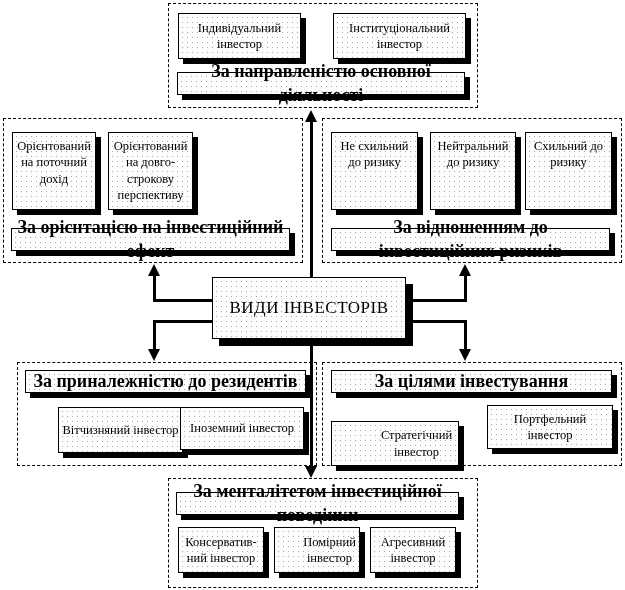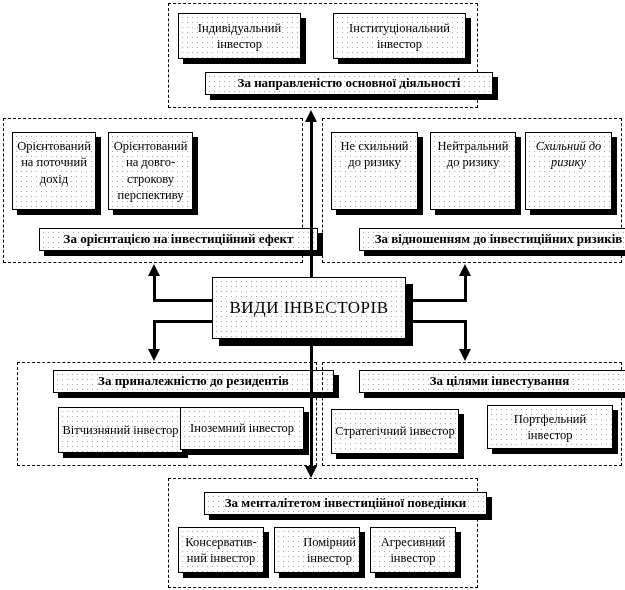--- a/index.html
+++ b/index.html
@@ -13,21 +13,21 @@
     position:absolute; box-sizing:border-box;
     border:1px solid #000;
     background-color:#fdfdfd;
     background-image:radial-gradient(#a9a9a9 0.7px, transparent 0.85px);
     background-size:5px 5px; background-position:1px 1px;
     box-shadow:5px 5px 0 #000;
     display:flex; align-items:center; justify-content:center;
     text-align:center; font-size:12.5px; line-height:1.3; padding:2px 3px;
   }
   .topalign { align-items:flex-start; padding-top:5px; }
-  .hdr { font-weight:bold; font-size:13px;margin-left:28px; }
+  .hdr { font-weight:bold; font-size:18px; }
   .center-box {
     font-size:17px; letter-spacing:0.5px;
     box-shadow:7px 7px 0 #000; z-index:3;
   }
   .hline,.vline { position:absolute; background:#000; z-index:1; }
   .ah { position:absolute; width:0; height:0; z-index:2; }
   .ah-up   { border-left:6px solid transparent; border-right:6px solid transparent; border-bottom:12px solid #000; }
   .ah-down { border-left:6px solid transparent; border-right:6px solid transparent; border-top:12px solid #000; }
 </style>
 </head>
@@ -81,21 +81,21 @@
     </div>
   </div>
 
   <div class="group" style="left:322px;top:118px;width:300px;height:145px;">
     <div class="box topalign" style="left:8px;top:13px;width:87px;height:78px;">
       <span>Не схильний до ризику</span>
     </div>
     <div class="box topalign" style="left:107px;top:13px;width:86px;height:78px;">
       <span>Нейтральний до ризику</span>
     </div>
-    <div class="box topalign" style="left:202px;top:13px;width:87px;height:78px;font-style:italic;">
+    <div class="box topalign" style="left:202px;top:13px;width:87px;height:78px;">
       <span>Схильний до ризику</span>
     </div>
     <div class="box hdr" style="left:8px;top:109px;width:279px;height:23px;">
       <span>За відношенням до інвестиційних ризиків</span>
     </div>
   </div>
 
   <div class="box center-box" style="left:212px;top:277px;width:194px;height:62px;">
     <span>ВИДИ ІНВЕСТОРІВ</span>
   </div>
@@ -109,21 +109,21 @@
     </div>
     <div class="box" style="left:162px;top:44px;width:124px;height:43px;">
       <span>Іноземний інвестор</span>
     </div>
   </div>
 
   <div class="group" style="left:322px;top:362px;width:300px;height:104px;">
     <div class="box hdr" style="left:8px;top:7px;width:281px;height:23px;">
       <span>За цілями інвестування</span>
     </div>
-    <div class="box" style="left:8px;top:46px;width:128px;height:45px;">
+    <div class="box" style="left:8px;top:58px;width:128px;height:45px;padding-left:46px;">
       <span>Стратегічний інвестор</span>
     </div>
     <div class="box" style="left:164px;top:42px;width:126px;height:44px;">
       <span>Портфельний інвестор</span>
     </div>
   </div>
 
   <div class="group" style="left:168px;top:478px;width:310px;height:110px;">
     <div class="box hdr" style="left:7px;top:13px;width:283px;height:23px;">
       <span>За менталітетом інвестиційної поведінки</span>

